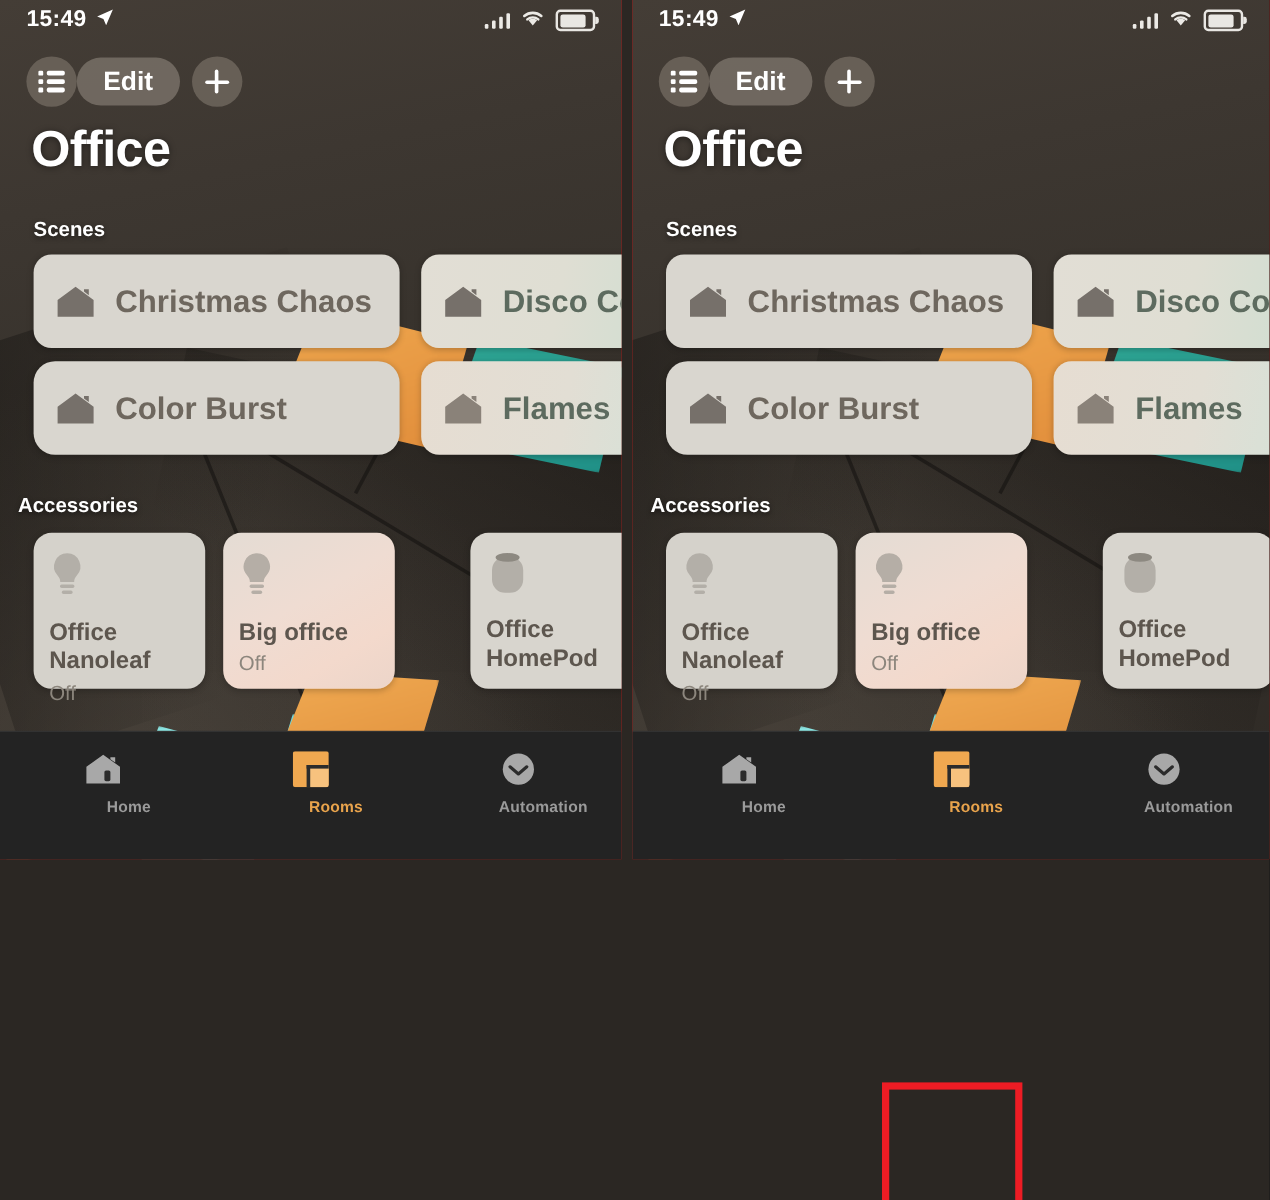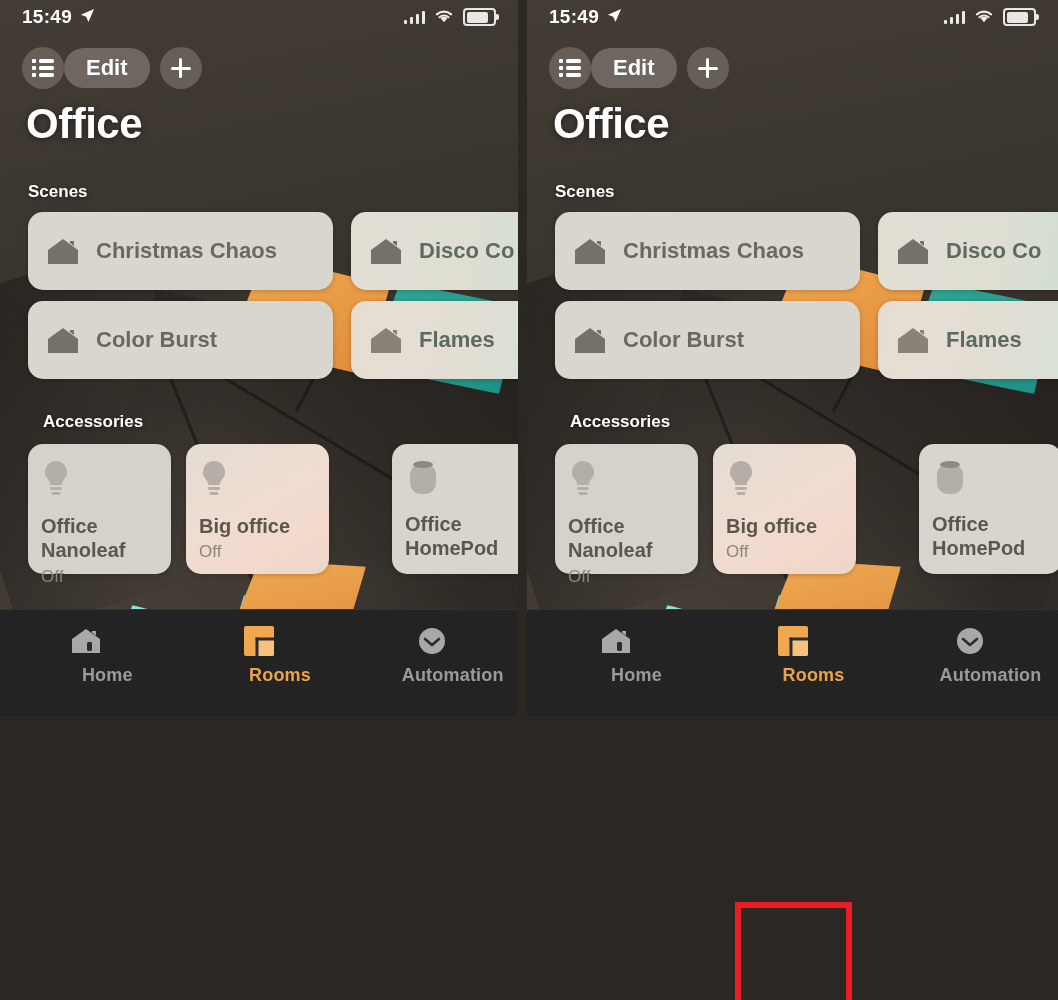--- a/index.html
+++ b/index.html
@@ -72,32 +72,32 @@
   .plusbtn::after{top:11px;bottom:11px;left:19.5px;width:3.4px;}
 
   
   .title{position:absolute;top:100px;left:26px;color:#fff;font-size:42px;font-weight:bold;
     letter-spacing:-.5px;z-index:8;text-shadow:0 1px 6px rgba(0,0,0,.45);}
 
   
   .sectlabel{position:absolute;color:#fff;font-size:17px;font-weight:bold;z-index:8;
     text-shadow:0 1px 4px rgba(0,0,0,.5);}
   .sectlabel.scenes{top:182px;left:28px;}
-  .sectlabel.accessories{top:412px;left:43px;}
+  .sectlabel.accessories{top:412px;left:15px;}
 
   
   .scene-grid{position:absolute;top:212px;left:28px;width:1000px;z-index:7;
     display:grid;grid-template-columns:305px 305px;grid-template-rows:78px 78px;gap:11px 18px;}
   .scene-card{border-radius:15px;display:flex;align-items:center;padding:0 18px;gap:16px;
     box-shadow:0 1px 5px rgba(0,0,0,.22);}
   .sc-a{background:#d9d6cf;}
   .sc-b{background:linear-gradient(100deg,#e2ded5 0%,#dfded3 38%,#cfded1 70%,#c9ded4 100%);}
-  .sc-c{background:#d9d6cf;}
+  .sc-c{background:#d9d6cf;border-radius:18px;}
   .sc-d{background:linear-gradient(100deg,#e6ddd2 0%,#e2ded4 40%,#d2e2d8 75%,#cbe2da 100%);}
-  .scene-label{font-size:22px;font-weight:bold;color:#6e675e;white-space:nowrap;}
+  .scene-label{font-size:26px;font-weight:bold;color:#6e675e;white-space:nowrap;}
   .sc-d .scene-label{color:#5d6b5f;}
   .sc-b .scene-label{color:#5d6b5f;}
 
   .house{width:34px;height:29px;flex:none;}
 
   
   .acc-grid{position:absolute;top:444px;left:28px;z-index:7;display:flex;gap:15px;}
   .acc-card{width:143px;height:130px;border-radius:15px;padding:14px 13px 0;
     box-shadow:0 1px 5px rgba(0,0,0,.22);box-sizing:border-box;}
   .acc-1{background:#d5d2cb;}
@@ -108,21 +108,21 @@
 
   .bulb{width:30px;height:44px;}
   .hpod{width:36px;height:42px;}
 
   
   .tabbar{position:absolute;left:0;right:0;bottom:0;height:92px;background:#232323;
     display:flex;align-items:flex-start;padding-top:14px;z-index:9;
     border-top:1px solid rgba(255,255,255,.07);}
   .tabbar-shade{position:absolute;left:0;right:0;bottom:92px;height:13px;background:#3a3631;z-index:9;}
   .tab{flex:1;display:flex;flex-direction:column;align-items:center;gap:7px;}
-  .tab-label{font-size:18px;font-weight:bold;color:#9a9a9a;letter-spacing:.2px;margin-left:42px;}
+  .tab-label{font-size:13px;font-weight:bold;color:#9a9a9a;letter-spacing:.2px;margin-left:42px;}
   .tab.active .tab-label{color:#e8a34c;}
   .tab-ico{height:34px;display:flex;align-items:center;justify-content:center;}
 
   .redbox{position:absolute;border:6px solid #ed1c24;z-index:12;}
 </style>
 </head>
 <body>
 
 <div class="stage">
 

